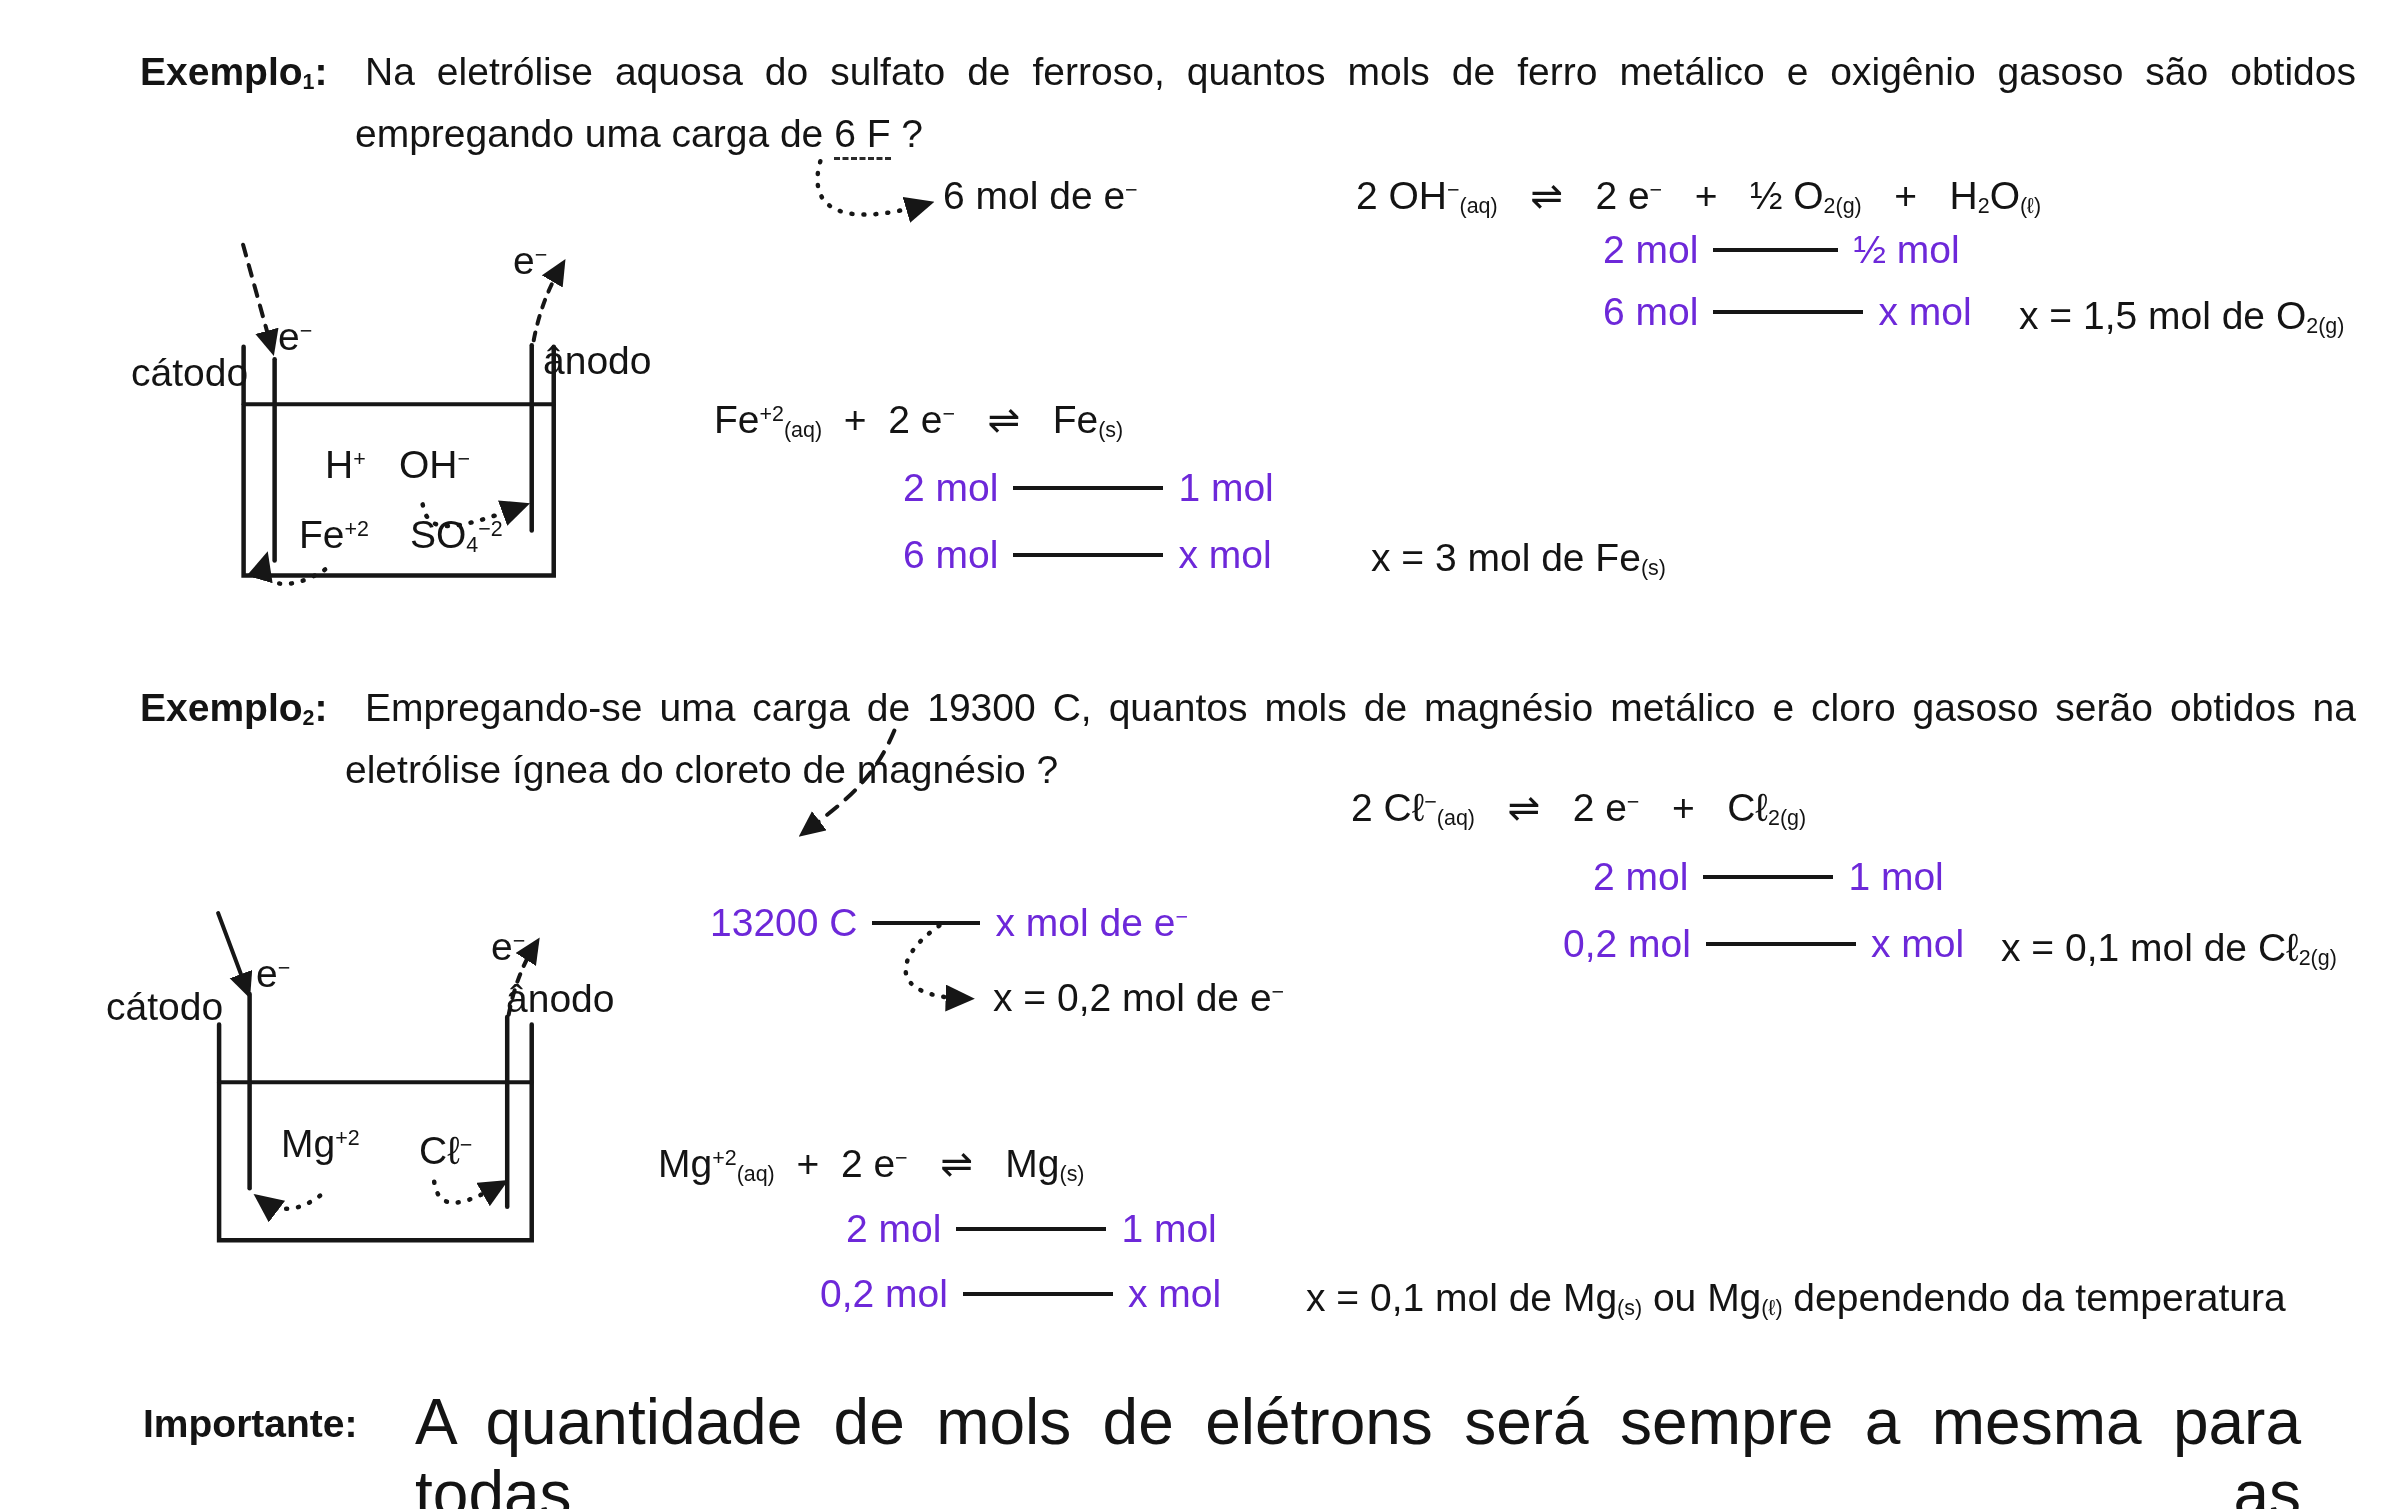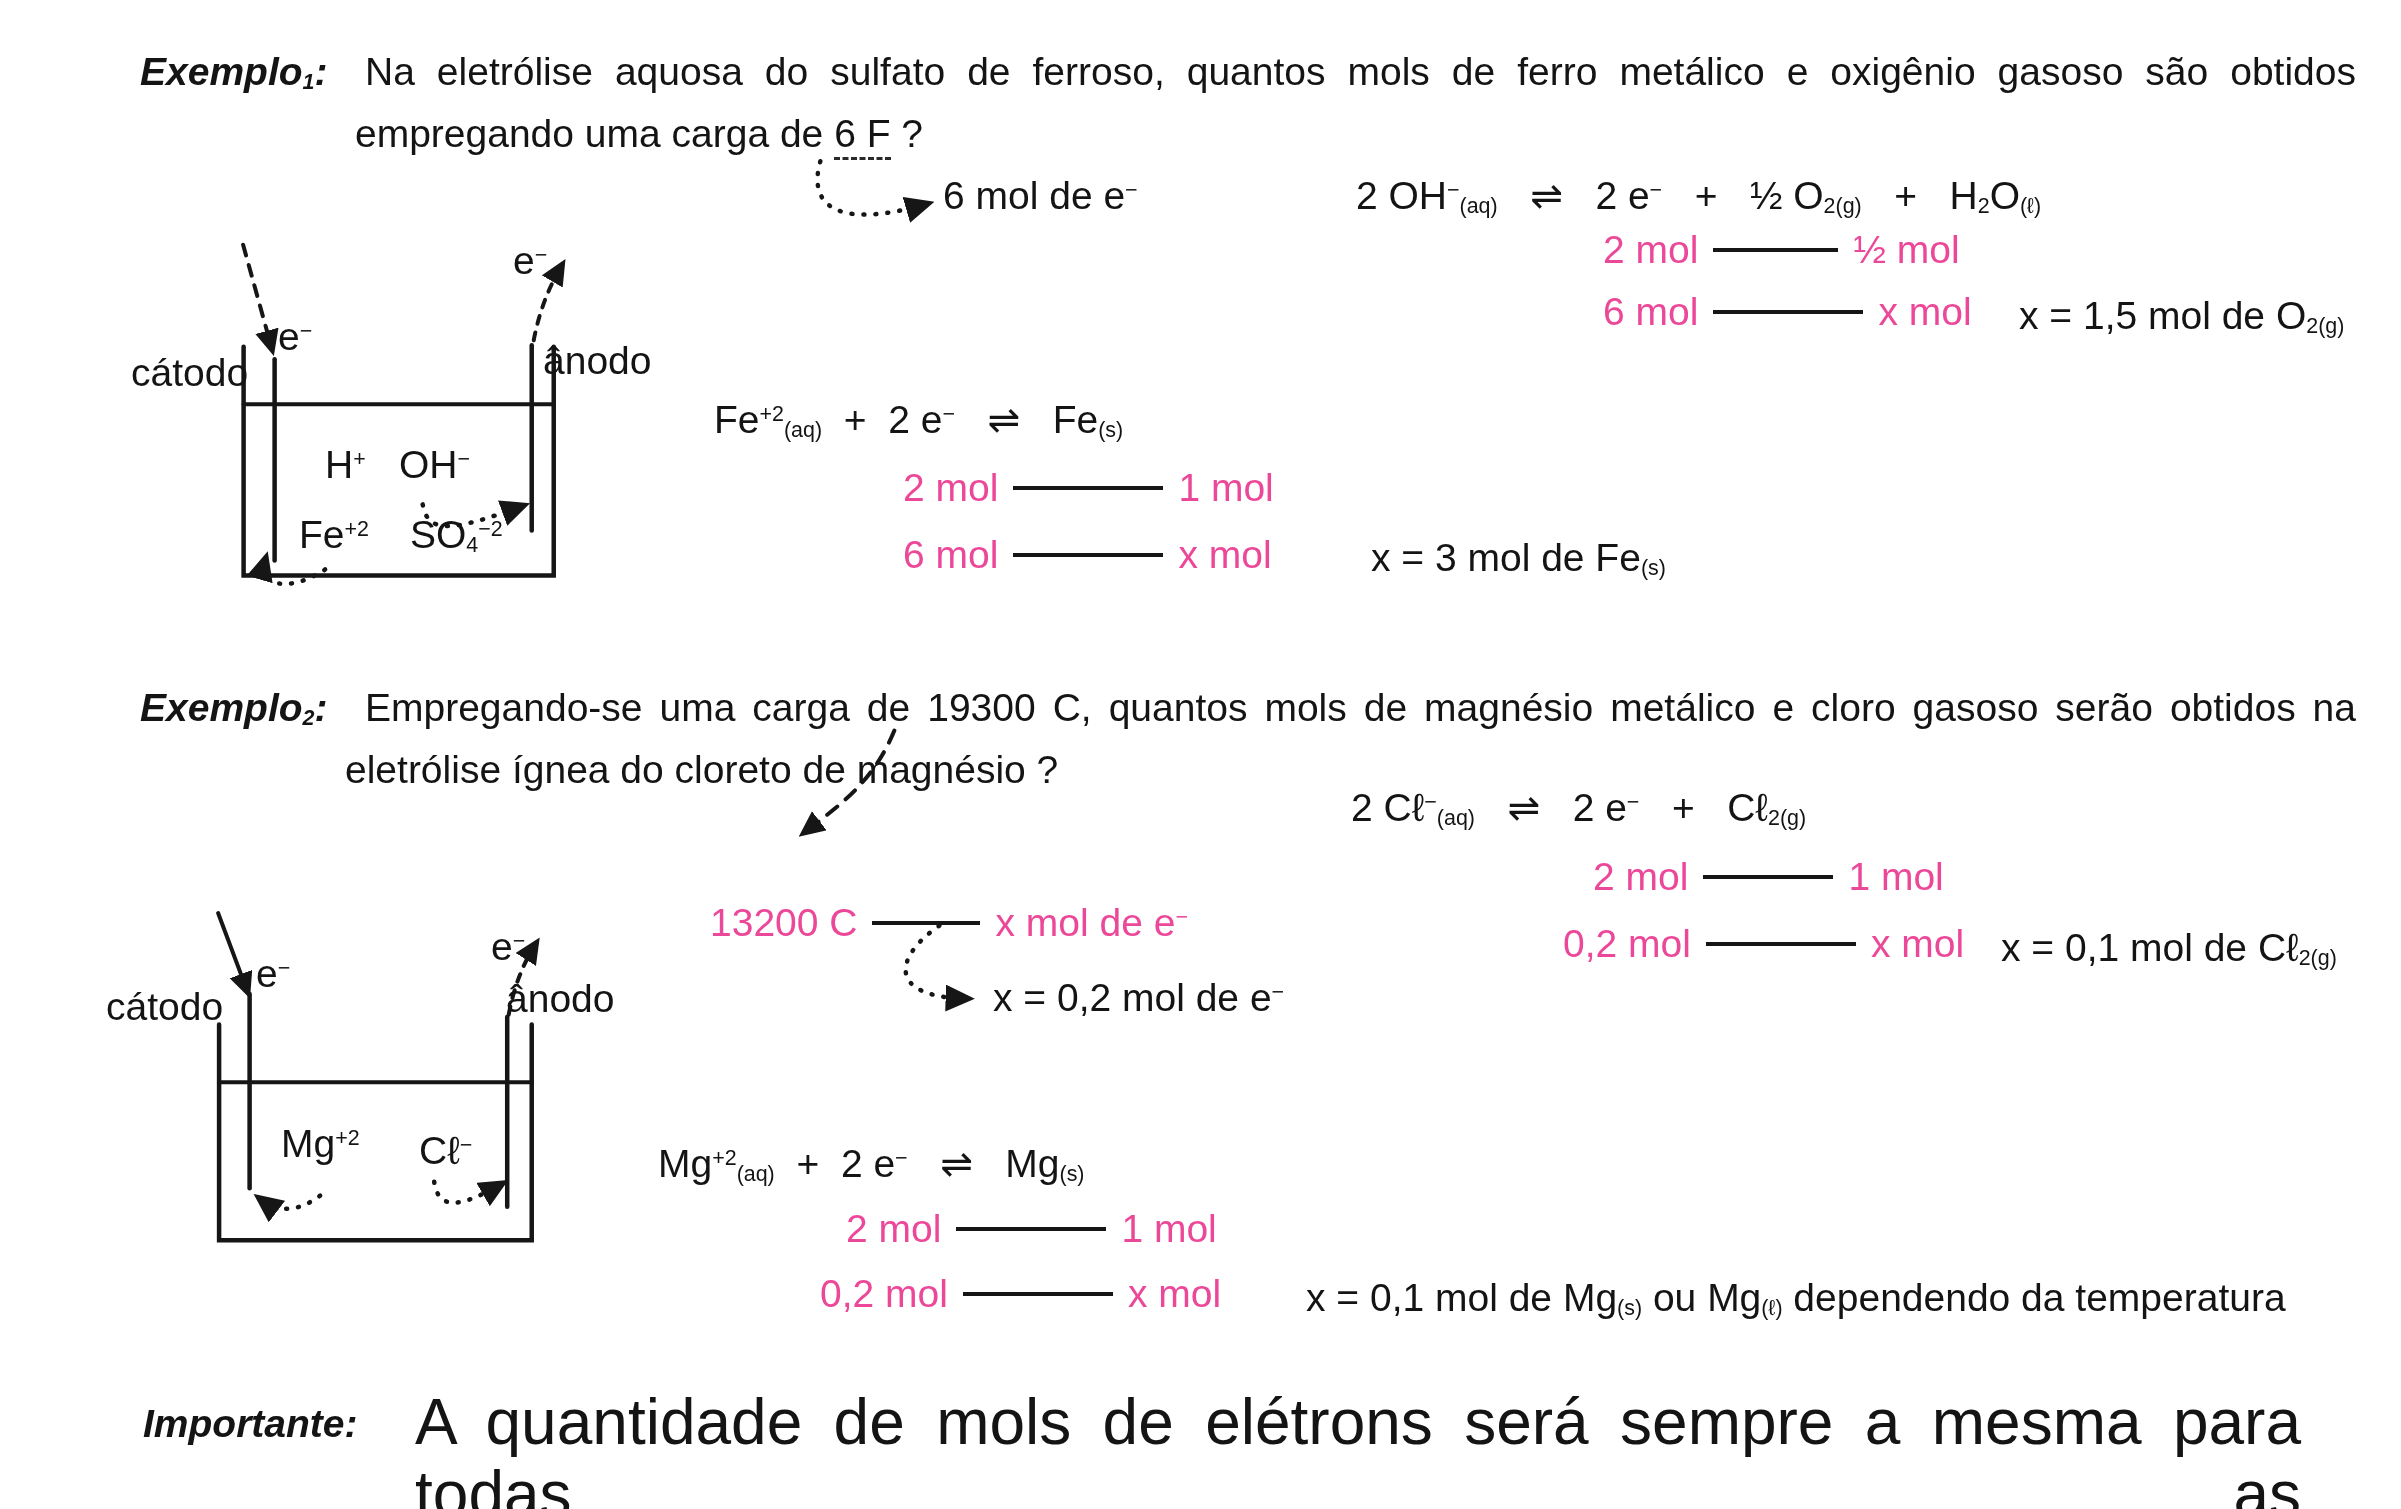--- a/index.html
+++ b/index.html
@@ -1,27 +1,27 @@
 <!DOCTYPE html>
 <html style="font-size:8px"><head>
 <meta charset="utf-8">
 <style>
   html,body{margin:0;padding:0;background:#ffffff;}
   .page{position:relative;width:2401px;height:1510px;background:#ffffff;overflow:hidden;
         font-family:"Liberation Sans","DejaVu Sans",sans-serif;color:#141414;}
   svg.strokes{position:absolute;left:0;top:0;z-index:1;}
   .t{position:absolute;z-index:2;font-size:39px;line-height:1.12;color:#141414;white-space:nowrap;}
-  .b{font-weight:bold;font-style:italic;}
+  .b{font-weight:bold;}
   .jline{white-space:normal;text-align:justify;text-align-last:justify;margin-left:20px;}
   .big{font-size:64px;font-weight:normal;}
   .center{text-align:center;}
   sup{font-size:55%;vertical-align:0.55em;line-height:0;}
   sub{font-size:55%;vertical-align:-0.18em;line-height:0;}
   .row{position:absolute;z-index:2;display:flex;align-items:center;white-space:nowrap;
-       font-size:39px;color:#ec4899;}
+       font-size:39px;color:#6d28d9;}
   .rule{display:inline-block;height:0;border-top:4.5px solid #161616;margin:0 15px;align-self:center;}
   .charge{border-bottom:3.5px dashed #2a2a2a;padding-bottom:2px;}
 </style>
 </head>
 <body>
 
 <div class="page">
 
   <svg class="strokes" width="2401" height="1510" viewBox="0 0 4800 3018">
     <defs>

